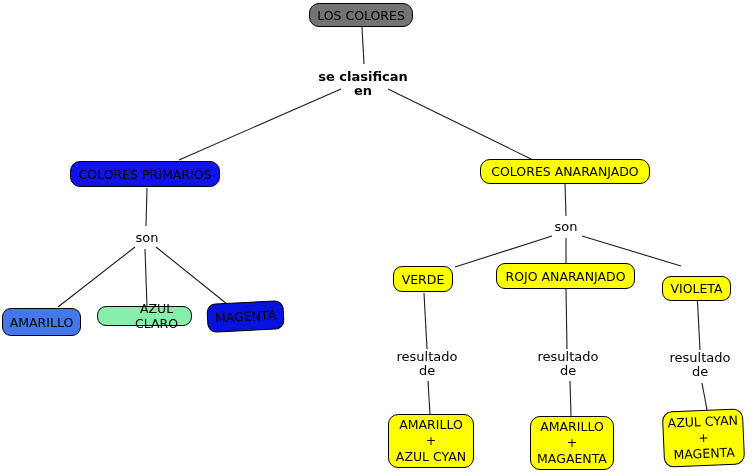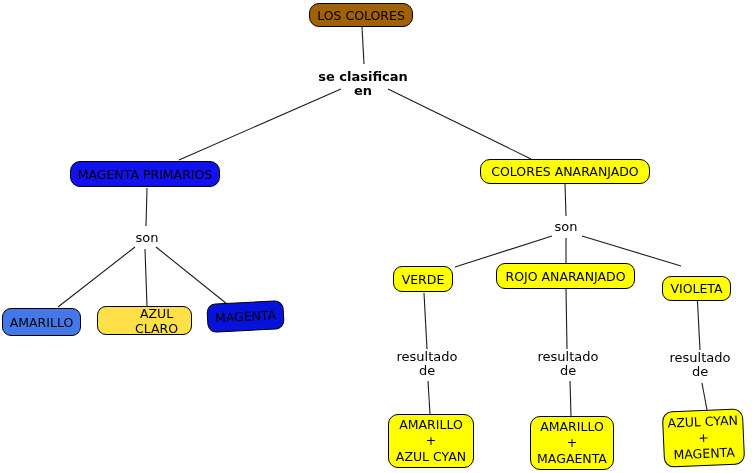--- a/index.html
+++ b/index.html
@@ -40,35 +40,35 @@
       <line x1="566" y1="238" x2="566" y2="263" stroke="#1c1c1c" stroke-width="1.1"></line>
       <line x1="582" y1="236" x2="681" y2="266" stroke="#1c1c1c" stroke-width="1.1"></line>
       <line x1="424" y1="293" x2="427" y2="349" stroke="#1c1c1c" stroke-width="1.1"></line>
       <line x1="566" y1="289" x2="567" y2="349" stroke="#1c1c1c" stroke-width="1.1"></line>
       <line x1="697" y1="292" x2="700" y2="350" stroke="#1c1c1c" stroke-width="1.1"></line>
       <line x1="428" y1="381" x2="430" y2="414" stroke="#1c1c1c" stroke-width="1.1"></line>
       <line x1="570" y1="381" x2="571" y2="416" stroke="#1c1c1c" stroke-width="1.1"></line>
       <line x1="702" y1="383" x2="707" y2="410" stroke="#1c1c1c" stroke-width="1.1"></line>
     </svg>
 
-  <div class="node big" style="left: 309px; top: 3px; width: 104px; height: 24px; background-color: #a16207;">LOS COLORES</div>
+  <div class="node big" style="left: 309px; top: 3px; width: 104px; height: 24px; background-color: #737373;">LOS COLORES</div>
 
   <div class="edge-label" style="left:313px;top:70px;width:100px;font-weight:bold;">se clasifican en</div>
 
-  <div class="node big" style="left: 70px; top: 161px; width: 150px; height: 26px; background-color: rgb(18, 18, 238);">MAGENTA PRIMARIOS</div>
+  <div class="node big" style="left: 70px; top: 161px; width: 150px; height: 26px; background-color: rgb(18, 18, 238);">COLORES PRIMARIOS</div>
 
   <div class="node big" style="left: 480px; top: 159px; width: 170px; height: 25px; background-color: rgb(255, 255, 0);">COLORES ANARANJADO</div>
 
   <div class="edge-label" style="left:127px;top:231px;width:40px;">son</div>
 
   <div class="edge-label" style="left:546px;top:220px;width:40px;">son</div>
 
   <div class="node" style="left: 2px; top: 308px; width: 79px; height: 28px; background-color: rgb(68, 119, 232);">AMARILLO</div>
 
-  <div class="node" style="left: 97px; top: 306px; width: 95px; height: 29px; background-color: #fde047; padding-left: 24px;">AZUL CLARO</div>
+  <div class="node" style="left: 97px; top: 306px; width: 95px; height: 20px; background-color: #86efac; padding-left: 24px;">AZUL CLARO</div>
 
   <div class="node" style="left: 207px; top: 302px; width: 77px; height: 29px; transform: rotate(-3deg); background-color: rgb(7, 19, 220);">MAGENTA</div>
 
   <div class="node" style="left: 393px; top: 266px; width: 60px; height: 26px; background-color: rgb(255, 255, 0);">VERDE</div>
 
   <div class="node" style="left: 496px; top: 263px; width: 139px; height: 26px; background-color: rgb(255, 255, 0);">ROJO ANARANJADO</div>
 
   <div class="node" style="left: 662px; top: 276px; width: 69px; height: 25px; background-color: rgb(255, 255, 0);">VIOLETA</div>
 
   <div class="edge-label" style="left:387px;top:350px;width:80px;">resultado

